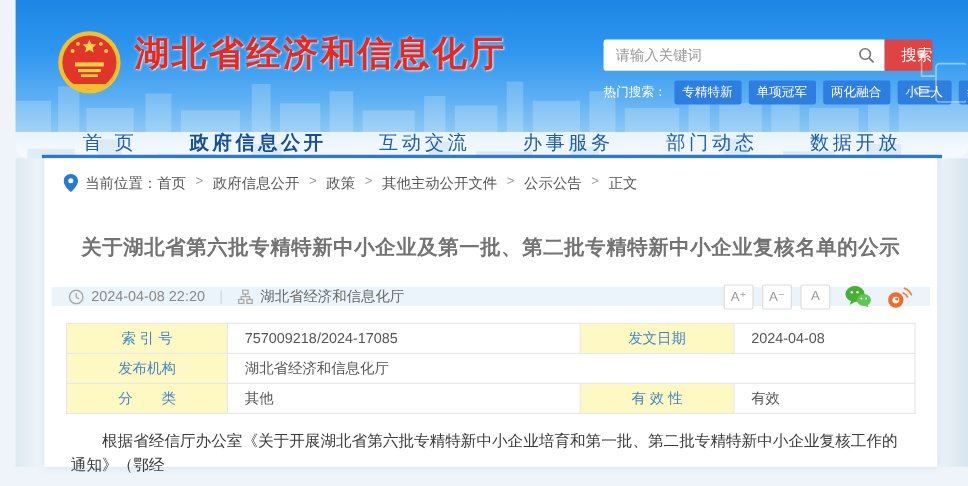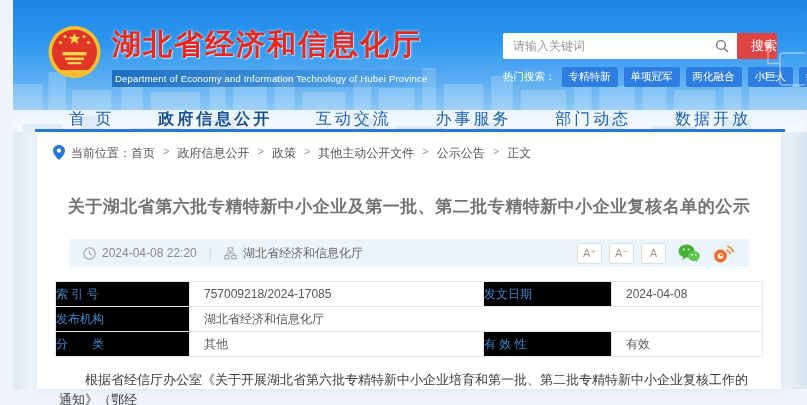--- a/index.html
+++ b/index.html
@@ -46,33 +46,33 @@
   .card { position:absolute; left:24px; top:0; width:744px; height:257px; background:#fff;
     box-shadow:0 0 6px rgba(110,145,180,.18); }
 
   .breadcrumb { display:flex; align-items:flex-start; padding:13px 16px 9px; font-size:12px; color:#555; }
   .pin { margin-right:6px; flex:0 0 auto; }
   .crumb { cursor:pointer; }
   .crumb-sep { margin:0 8px; color:#999; font-size:11px; }
 
   .article-title { margin-top:24px; text-align:center; font-size:17px; font-weight:bold; color:#737373; letter-spacing:.5px; }
 
-  .meta-bar { margin:21px 32px 0; height:28px; background:#ebf4fb; display:flex; align-items:center; padding:0 14px; }
+  .meta-bar { margin:21px 6px 0; height:16px; background:#ebf4fb; display:flex; align-items:center; padding:0 14px; }
   .meta-left { display:flex; align-items:center; font-size:12px; color:#888; }
   .meta-ico { margin-right:6px; display:flex; }
   .meta-divider { margin:0 12px; color:#c9d6e0; }
   .meta-source { color:#666; }
   .meta-right { margin-left:auto; display:flex; align-items:center; }
   .font-btn { width:25px; height:21px; background:#fff; border:1px solid #ddd; border-radius:2px; color:#999;
     font-size:11px; margin-left:7px; display:flex; align-items:center; justify-content:center; cursor:pointer; }
   .share-icon { margin-left:12px; cursor:pointer; display:flex; }
 
   .info-table { margin:14px 18px 0; width:708px; border-collapse:collapse; table-layout:fixed; font-size:12px; }
   .info-table td { border:1px solid #e8e8e8; height:25px; }
-  .info-table td.lbl { background:#000000; color:#4287ca; text-align:left; white-space:pre; }
+  .info-table td.lbl { background:#fef9c3; color:#4287ca; text-align:center; white-space:pre; }
   .info-table td.val { color:#555; padding-left:14px; white-space:nowrap; overflow:hidden; }
 
   .body-par { margin:13px 22px 0 22px; font-size:13px; color:#3a3a3a; text-indent:2em; line-height:20px; }
 </style>
 </head>
 <body>
 
 <div class="page">
 
   <header class="site-header">
@@ -111,21 +111,20 @@
         <circle cx="36.5" cy="11.5" r="1.6" fill="#f7d448"></circle>
         <circle cx="13" cy="17.5" r="1.6" fill="#f7d448"></circle>
         <circle cx="41" cy="17.5" r="1.6" fill="#f7d448"></circle>
         <rect x="15" y="27" width="24" height="3.4" fill="#f7d448"></rect>
         <rect x="17.5" y="32.5" width="19" height="2.6" fill="#f7d448"></rect>
         <rect x="20" y="37" width="14" height="2.2" fill="#f7d448"></rect>
         <path d="M13 45h28l-2.6 4.6H15.6z" fill="#f3c12f"></path>
       </svg>
       <div class="logo-text">
         <div class="site-title">湖北省经济和信息化厅</div>
-        <div class="site-subtitle">Department of Economy and Information Technology of Hubei Province</div>
       </div>
     </div>
 
     <div class="search-block">
       <div class="search-row">
         <div class="search-box">
           <input type="text" placeholder="请输入关键词" style="">
           <svg class="search-glass" width="14" height="14" viewBox="0 0 14 14">
             <circle cx="6" cy="6" r="4.4" fill="none" stroke="#777" stroke-width="1.4"></circle>
             <line x1="9.4" y1="9.4" x2="13" y2="13" stroke="#777" stroke-width="1.4"></line>

